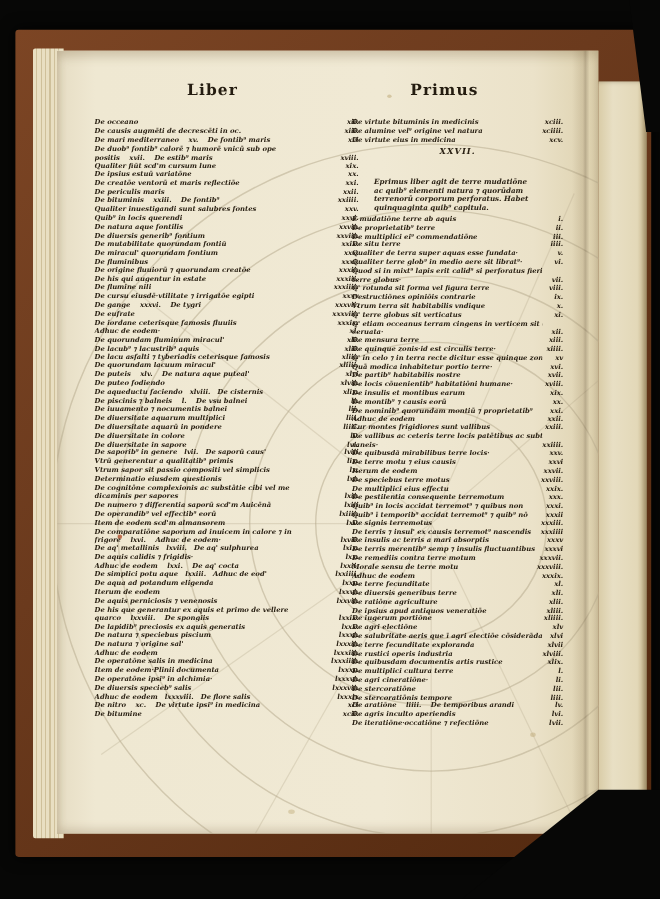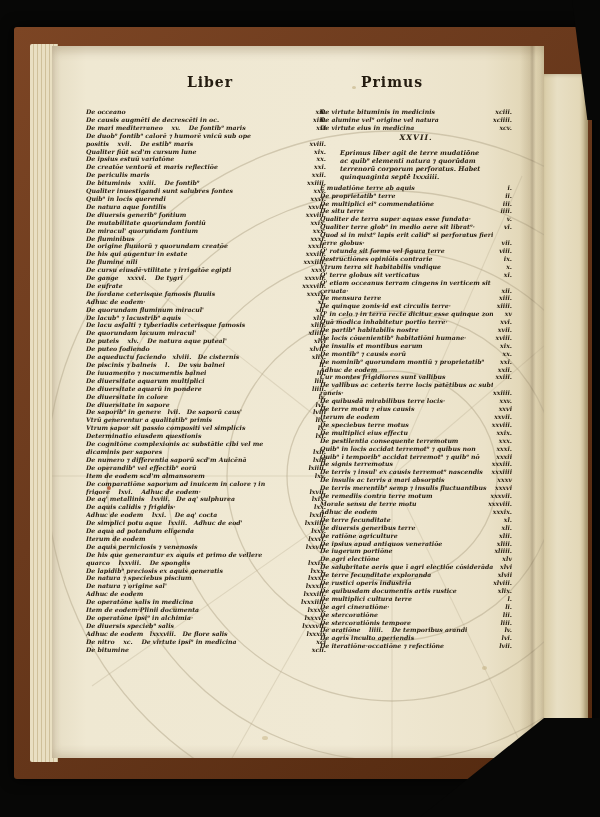--- a/index.html
+++ b/index.html
@@ -18,31 +18,31 @@
          background:linear-gradient(to right,rgba(0,0,0,0),rgba(120,96,60,.16) 45%,rgba(85,65,40,.28) 55%,rgba(220,205,170,.2) 72%,rgba(0,0,0,0));}
   .next-page{position:absolute;left:544px;top:74px;width:44px;height:672px;
          background:linear-gradient(to right,#d9cca7,#e8dfc4 30%,#e3d8b8 80%,#c9b98e);
          box-shadow:inset -3px 0 4px rgba(90,70,40,.4);}
   .corner-br{position:absolute;left:400px;top:690px;width:200px;height:127px;background:#070706;
          clip-path:polygon(100% 22%,100% 100%,10% 100%,72% 22%);}
   .corner-tr{position:absolute;left:572px;top:0px;width:28px;height:120px;background:#070706;
          clip-path:polygon(0 0,100% 0,100% 100%,55% 100%);}
   .stamp{position:absolute;left:0;top:0;pointer-events:none;}
   .runhead{position:absolute;top:28px;width:100%;color:#241c10;font-weight:bold;font-size:14px;}
-  .rh-l{position:absolute;left:118px;width:80px;text-align:center;letter-spacing:1px;}
-  .rh-r{position:absolute;left:300px;width:80px;text-align:center;letter-spacing:1px;}
+  .rh-l{position:absolute;left:118px;width:80px;text-align:left;letter-spacing:1px;}
+  .rh-r{position:absolute;left:312px;width:80px;text-align:center;letter-spacing:1px;}
   .col{position:absolute;color:#2a2114;font-weight:bold;font-style:italic;}
   .col-left{left:34px;top:62px;width:240px;}
   .col-right{left:268px;top:62px;width:192px;}
   .row{display:flex;align-items:baseline;font-size:6.2px;line-height:7.9px;white-space:pre;}
   .row .t{flex:1 1 auto;overflow:hidden;}
   .row .n{flex:0 0 auto;text-align:right;min-width:16px;padding-left:3px;}
   .chapnum{text-align:center;font-size:7.5px;line-height:10px;letter-spacing:1px;margin-top:1px;}
   .sechead{font-size:9.2px;line-height:13px;margin-left:2px;letter-spacing:.3px;}
-  .intro{margin:6px 0 3px 20px;font-size:6.5px;line-height:8px;}
+  .intro{margin:18px 0 3px 20px;font-size:6.5px;line-height:8px;}
   .fox{position:absolute;border-radius:50%;}
 </style>
 </head>
 <body>
 
 <div class="stage">
   <div class="cover"></div>
   <div class="edge-stack"></div>
 
   <div class="page">
@@ -154,21 +154,21 @@
       <div id="righttop">
           <div class="row"><span class="t">De virtute bituminis in medicinis</span><span class="n">xciii.</span></div>
           <div class="row"><span class="t">De alumine vel⁹ origine vel natura</span><span class="n">xciiii.</span></div>
           <div class="row"><span class="t">De virtute eius in medicina</span><span class="n">xcv.</span></div>
         </div>
       <div class="chapnum">XXVII.</div>
       <div class="intro" id="intro">
           <div>Eprimus liber agit de terre mudatiōne</div>
           <div>ac quib⁹ elementi natura ⁊ quorūdam</div>
           <div>terrenorū corporum perforatus. Habet</div>
-          <div>quinquaginta septē lxxxiiii.</div>
+          <div>quinquaginta quib⁹ capitula.</div>
         </div>
       <div id="rightentries">
           <div class="row"><span class="t">E mudatiōne terre ab aquis</span><span class="n">i.</span></div>
           <div class="row"><span class="t">De proprietatib⁹ terre</span><span class="n">ii.</span></div>
           <div class="row"><span class="t">De multiplici ei⁹ commendatiōne</span><span class="n">iii.</span></div>
           <div class="row"><span class="t">De situ terre</span><span class="n">iiii.</span></div>
           <div class="row"><span class="t">Qualiter de terra super aquas esse fundata·</span><span class="n">v.</span></div>
           <div class="row"><span class="t">Qualiter terre glob⁹ in medio aere sit librat⁹·</span><span class="n">vi.</span></div>
           <div class="row"><span class="t">Quod si in mixt⁹ lapis erit calid⁹ si perforatus fieri</span><span class="n"></span></div>
           <div class="row"><span class="t">terre globus·</span><span class="n">vii.</span></div>

